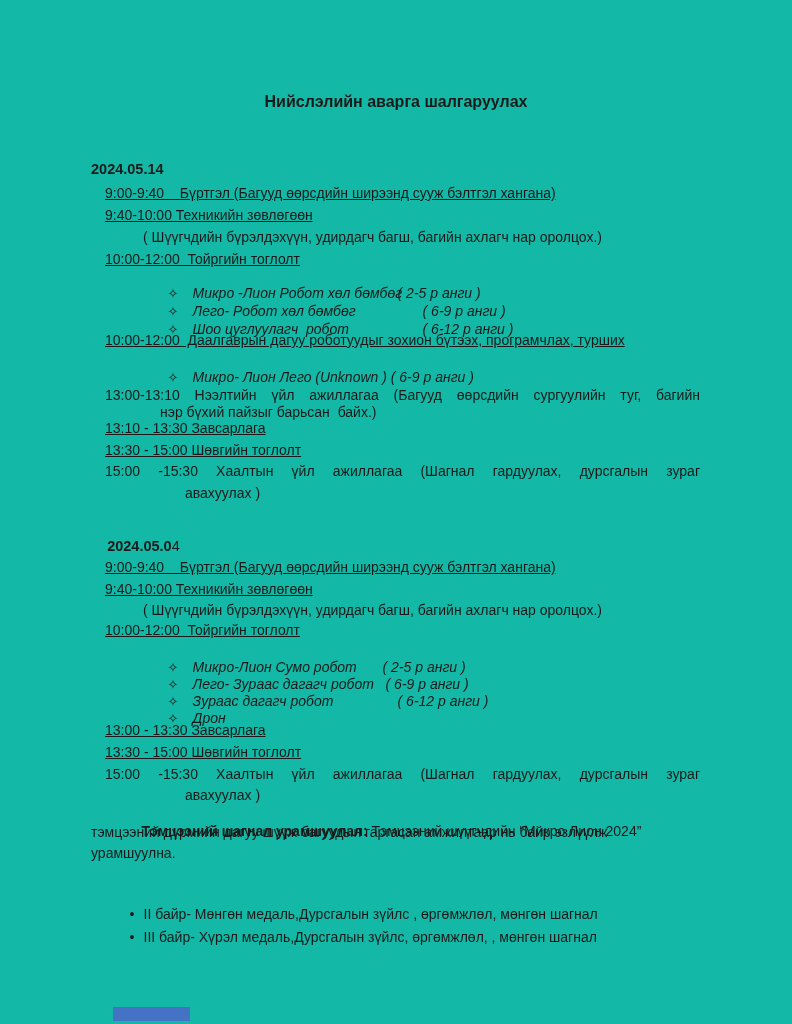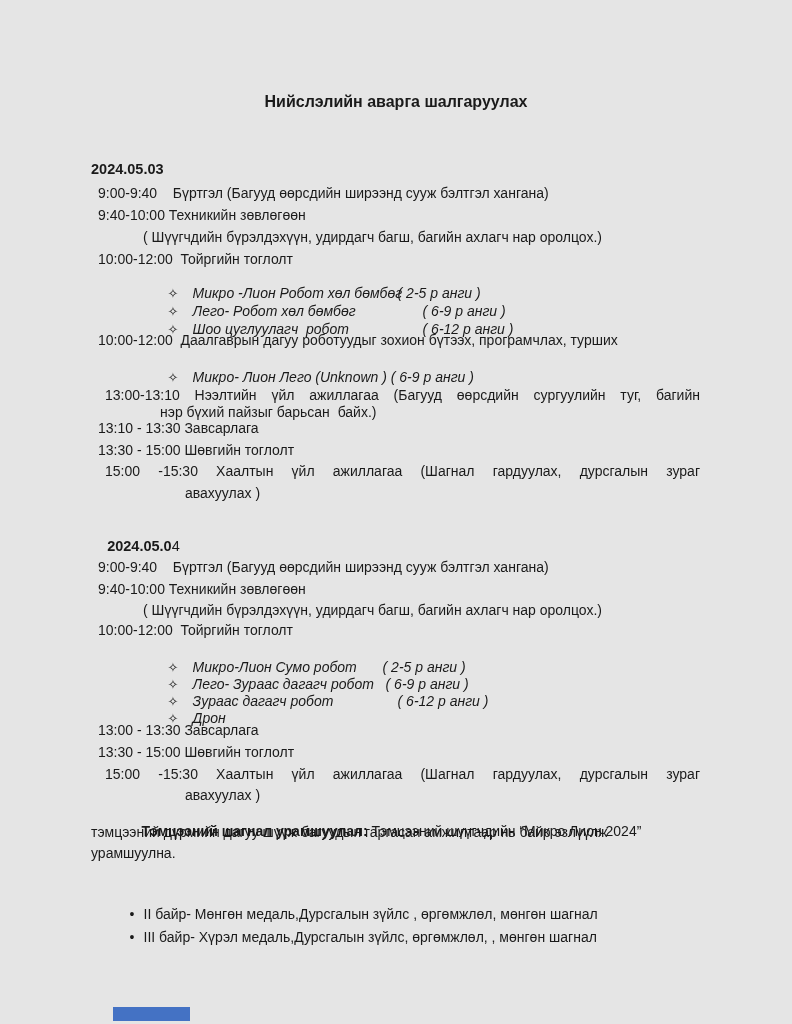--- a/index.html
+++ b/index.html
@@ -1,19 +1,19 @@
 <!DOCTYPE html>
 <html><head>
 <meta charset="utf-8">
 <style>
   html,body{margin:0;padding:0;background:#ffffff;}
   .page{
     position:relative;
     width:792px;height:1024px;
-    background:#e5e5e5;
+    background:#14b8a6;
     font-family:"Liberation Sans","DejaVu Sans",sans-serif;
     color:#1a1a1a;
     font-size:14px;
     overflow:hidden;
   }
   .line{
     position:absolute;
     white-space:pre;
     line-height:17px;
   }
@@ -23,21 +23,21 @@
     font-weight:bold;
     font-size:16px;
     white-space:pre;
   }
   .date{
     left:91px;
     font-weight:bold;
     font-size:14.5px;
   }
   .date .norm{font-weight:normal;}
-  .t{left:98px;}              
+  .t{left:105px;text-decoration:underline;}              
   .subnote{left:143px;}        
   .wrap2{left:160px;}          
   .wrap3{left:185px;}          
   .ev{left:152px;font-style:italic;}             
   .ev .dia{
     display:inline-block;width:25px;
     font-size:13px;
   }
   .ev .nm{display:inline-block;white-space:pre;}
   .w205{width:205px;} .w230{width:230px;} .w190{width:190px;} .w193{width:193px;}
@@ -57,21 +57,21 @@
     background:#4472C4;
   }
 </style>
 </head>
 <body>
 
 <div class="page">
 
   <div class="line title" style="top:93px">Нийслэлийн аварга шалгаруулах</div>
 
-  <div class="line date" style="top:161px">2024.05.03</div>
+  <div class="line date" style="top:161px">2024.05.14</div>
 
   <div class="line t" style="top:185px">9:00-9:40    Бүртгэл (Багууд өөрсдийн ширээнд сууж бэлтгэл хангана)</div>
   <div class="line t" style="top:207px">9:40-10:00 Техникийн зөвлөгөөн</div>
   <div class="line subnote" style="top:229px">( Шүүгчдийн бүрэлдэхүүн, удирдагч багш, багийн ахлагч нар оролцох.)</div>
   <div class="line t" style="top:251px">10:00-12:00  Тойргийн тоглолт</div>
 
   <div class="line ev" style="top:268px">
     <span class="dia">✧</span><span class="nm w205">Микро -Лион Робот хөл бөмбөг</span><span>( 2-5 р анги )</span>
   </div>
   <div class="line ev" style="top:286px">

